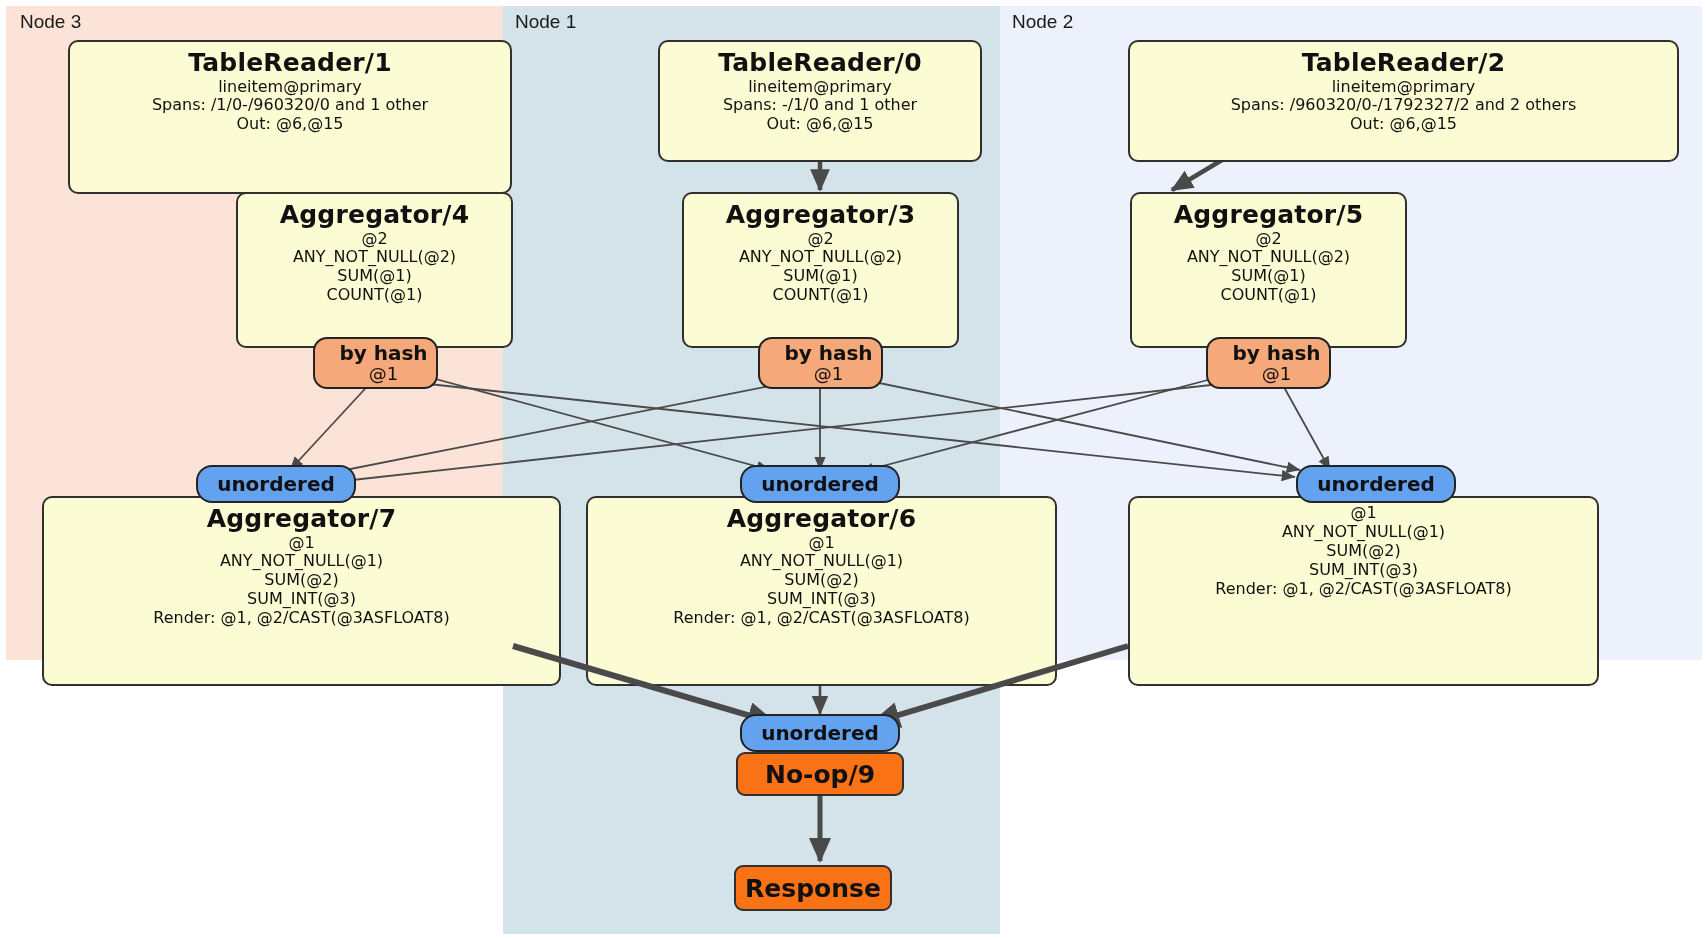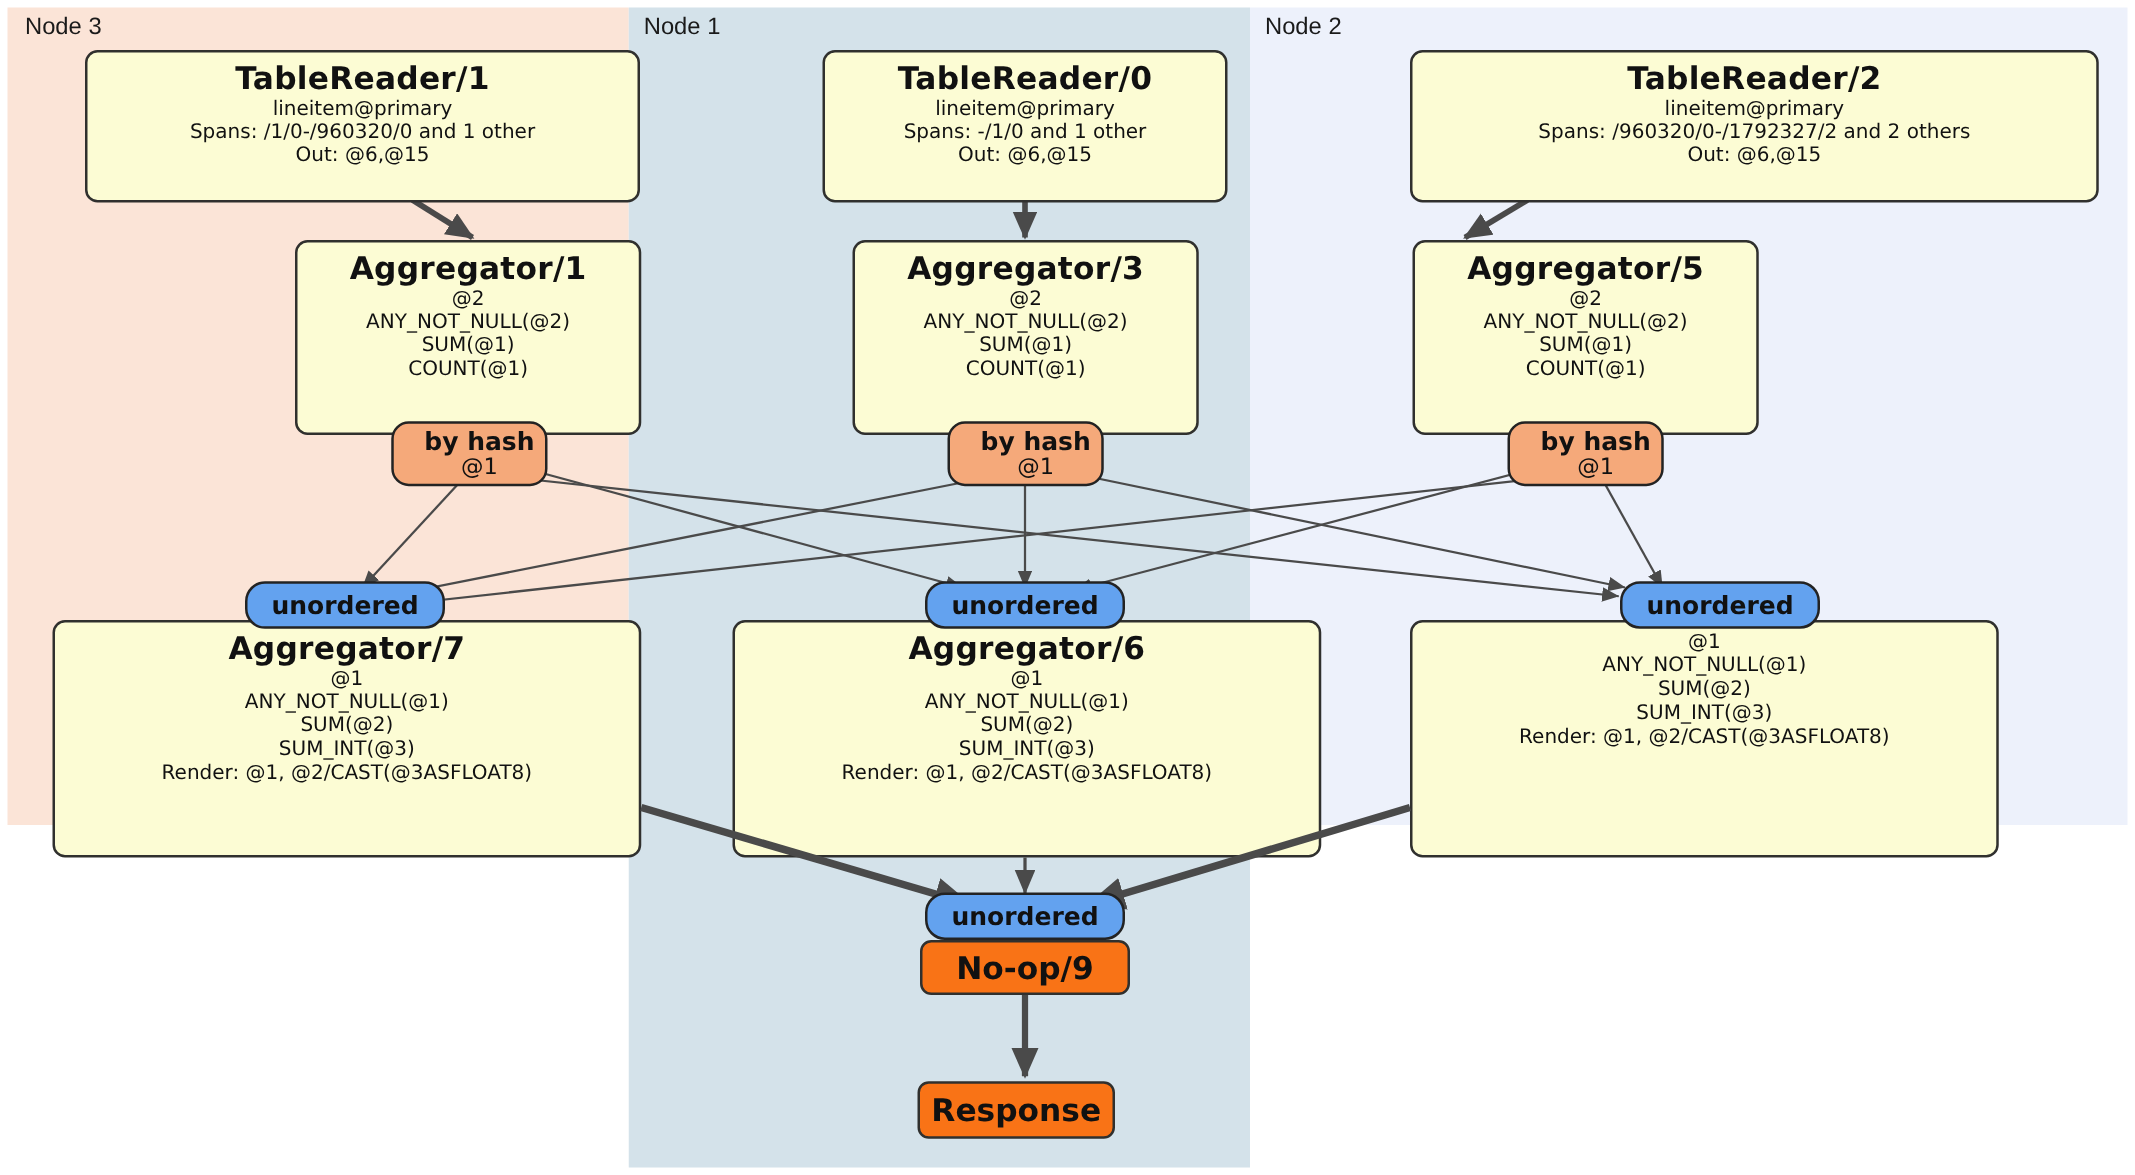--- a/index.html
+++ b/index.html
@@ -75,45 +75,45 @@
 
     <path d="M 790,382 L 310,477" stroke="#4a4a4a" stroke-width="1.8" fill="none" marker-end="url(#ah-thin)"></path>
     <path d="M 820,380 L 820,470" stroke="#4a4a4a" stroke-width="1.8" fill="none" marker-end="url(#ah-thin)"></path>
     <path d="M 855,378 L 1300,470" stroke="#4a4a4a" stroke-width="1.8" fill="none" marker-end="url(#ah-thin)"></path>
 
     <path d="M 1238,382 L 325,483" stroke="#4a4a4a" stroke-width="1.8" fill="none" marker-end="url(#ah-thin)"></path>
     <path d="M 1238,372 L 860,472" stroke="#4a4a4a" stroke-width="1.8" fill="none" marker-end="url(#ah-thin)"></path>
     <path d="M 1280,380 L 1330,470" stroke="#4a4a4a" stroke-width="1.8" fill="none" marker-end="url(#ah-thin)"></path>
   </svg>
 
-  <div class="proc" style="left:68px;top:40px;width:444px;height:122px;">
+  <div class="proc" style="left:68px;top:40px;width:444px;height:154px;">
     <div class="ttl">TableReader/1</div>
     <div class="ln">lineitem@primary</div>
     <div class="ln">Spans: /1/0-/960320/0 and 1 other</div>
     <div class="ln">Out: @6,@15</div>
   </div>
 
   <div class="proc" style="left:236px;top:192px;width:277px;height:156px;">
-    <div class="ttl">Aggregator/1</div>
+    <div class="ttl">Aggregator/4</div>
     <div class="ln">@2</div>
     <div class="ln">ANY_NOT_NULL(@2)</div>
     <div class="ln">SUM(@1)</div>
     <div class="ln">COUNT(@1)</div>
   </div>
 
   <div class="pill hash" style="left:313px;top:337px;width:125px;height:52px;">
     <div class="p1">by hash</div>
     <div class="p2">@1</div>
   </div>
 
   <div class="pill unord" style="left:196px;top:465px;width:160px;height:38px;">
     <div class="p1">unordered</div>
   </div>
 
-  <div class="proc" style="left:42px;top:496px;width:471px;height:190px;">
+  <div class="proc" style="left:42px;top:496px;width:519px;height:190px;">
     <div class="ttl">Aggregator/7</div>
     <div class="ln">@1</div>
     <div class="ln">ANY_NOT_NULL(@1)</div>
     <div class="ln">SUM(@2)</div>
     <div class="ln">SUM_INT(@3)</div>
     <div class="ln">Render: @1, @2/CAST(@3ASFLOAT8)</div>
   </div>
 
   <div class="proc" style="left:658px;top:40px;width:324px;height:122px;text-align:center;">
     <div class="ttl">TableReader/0</div>

